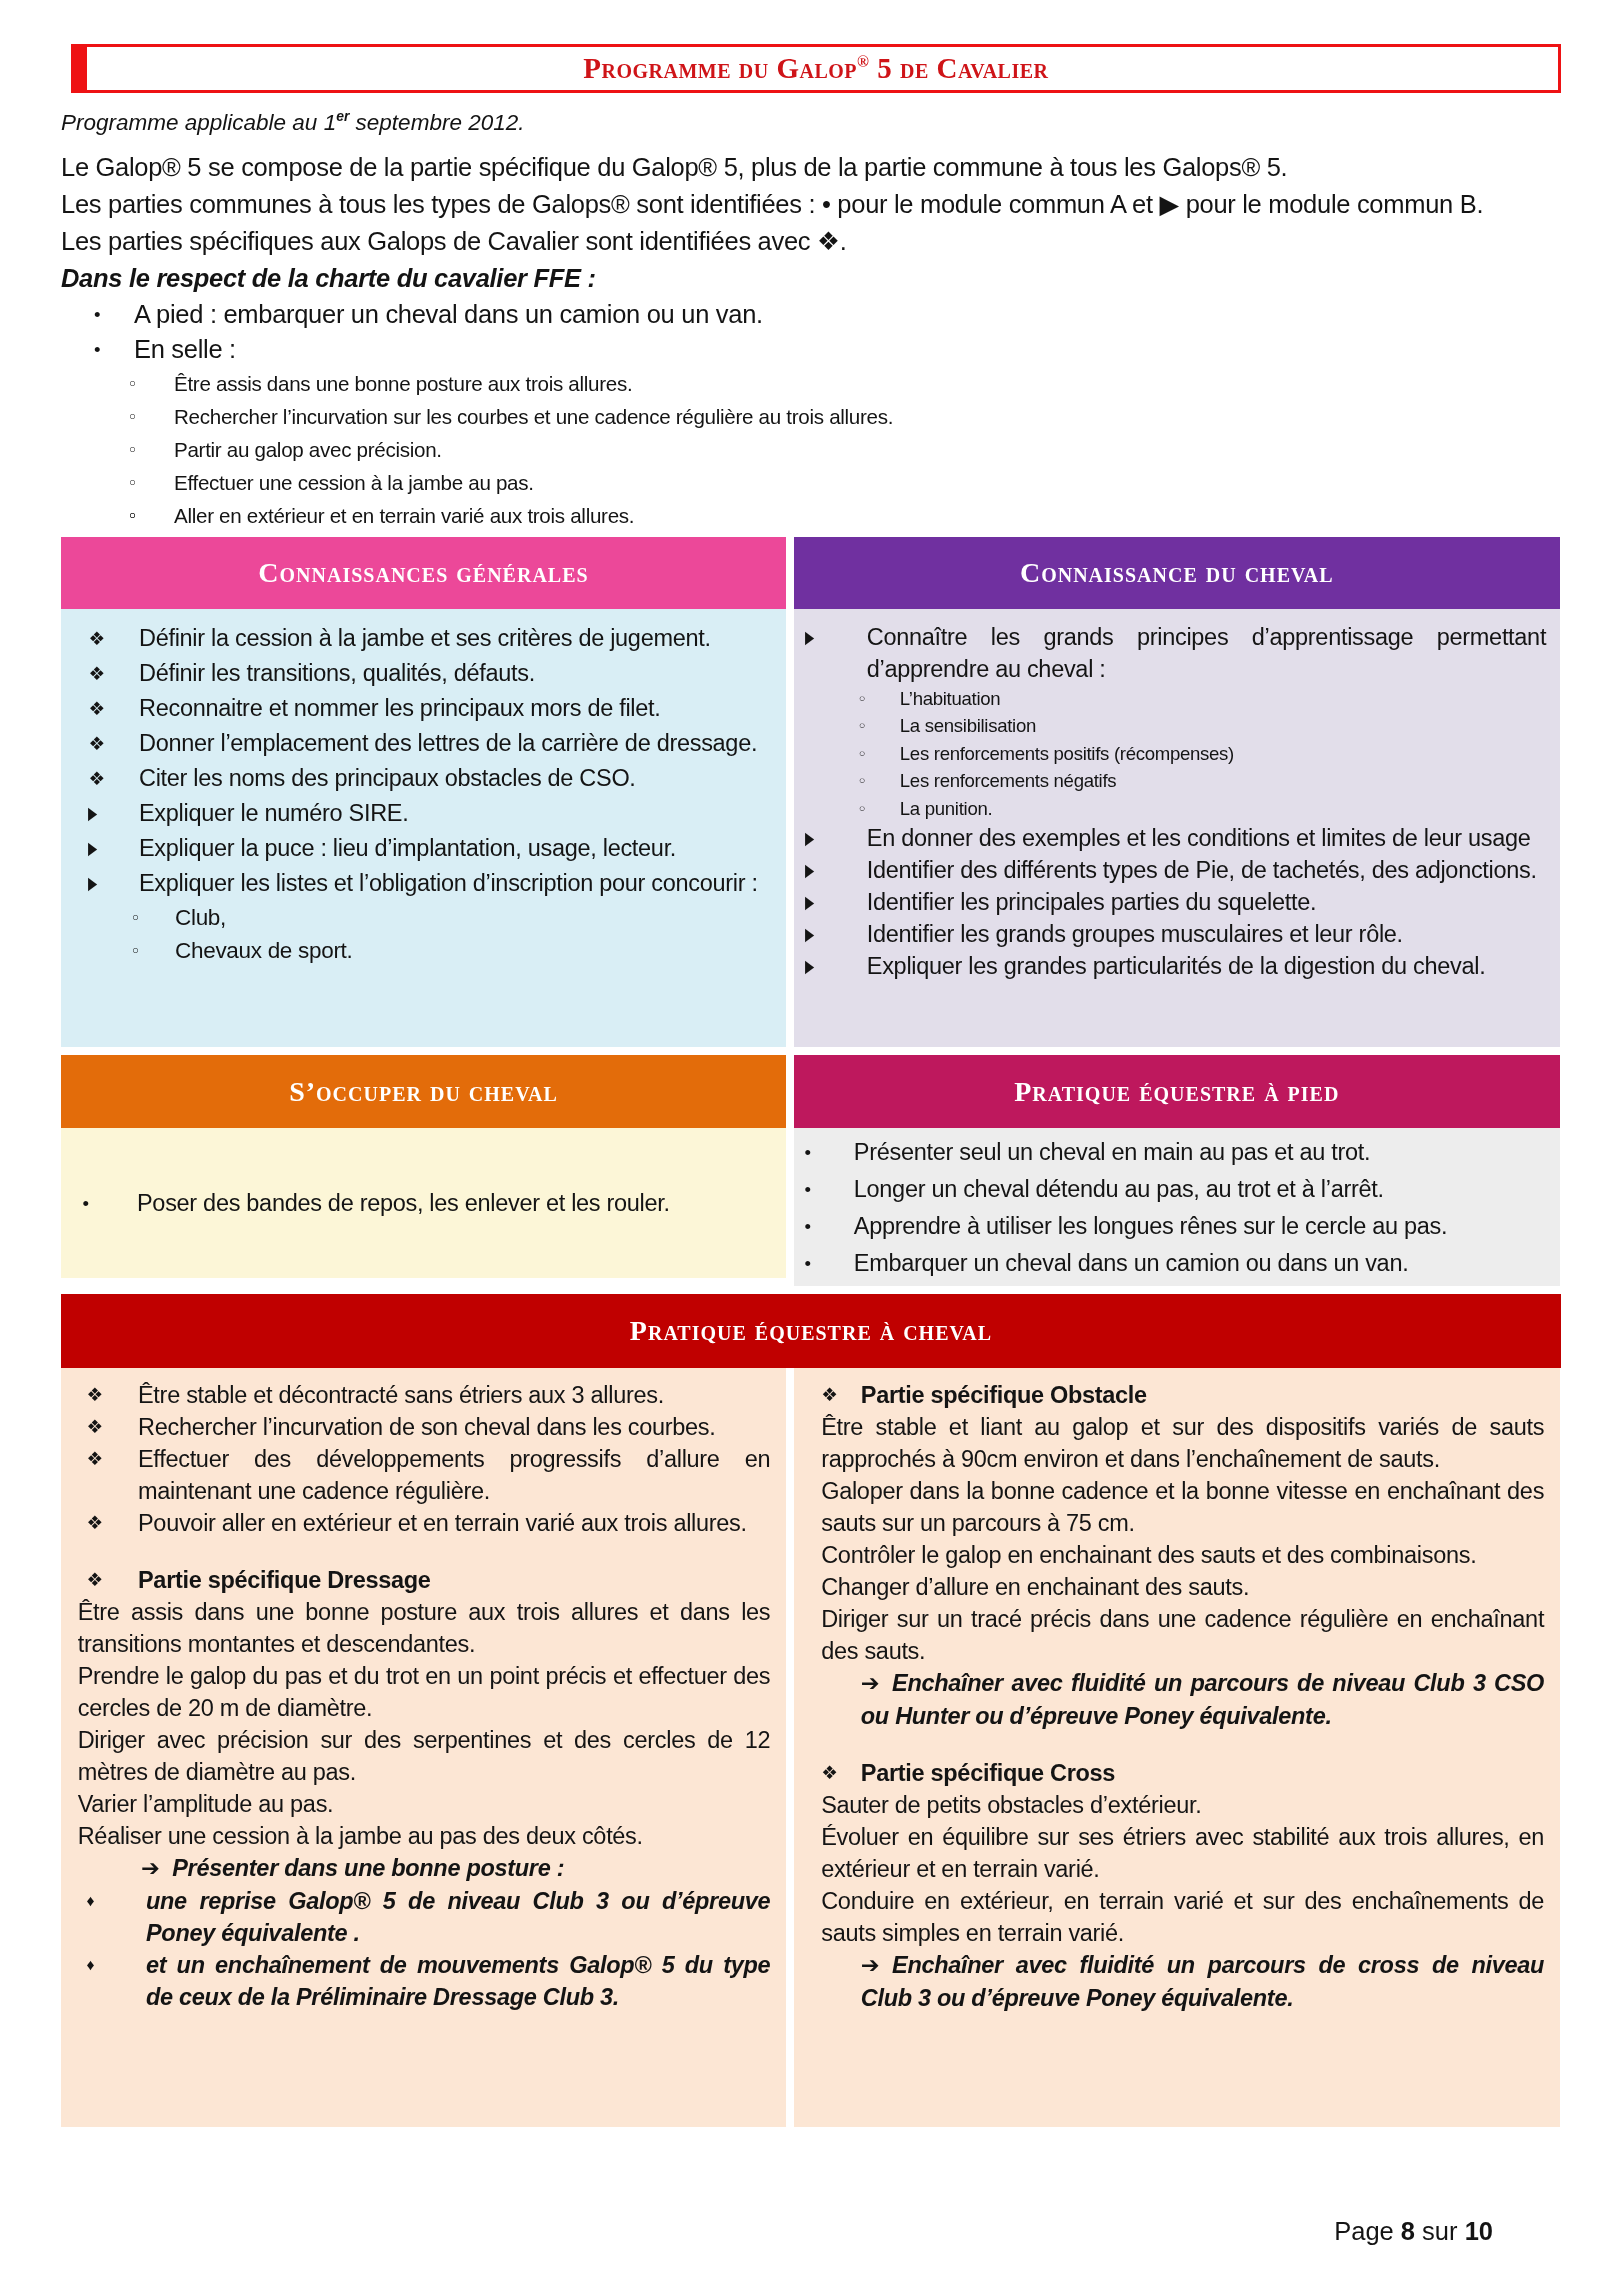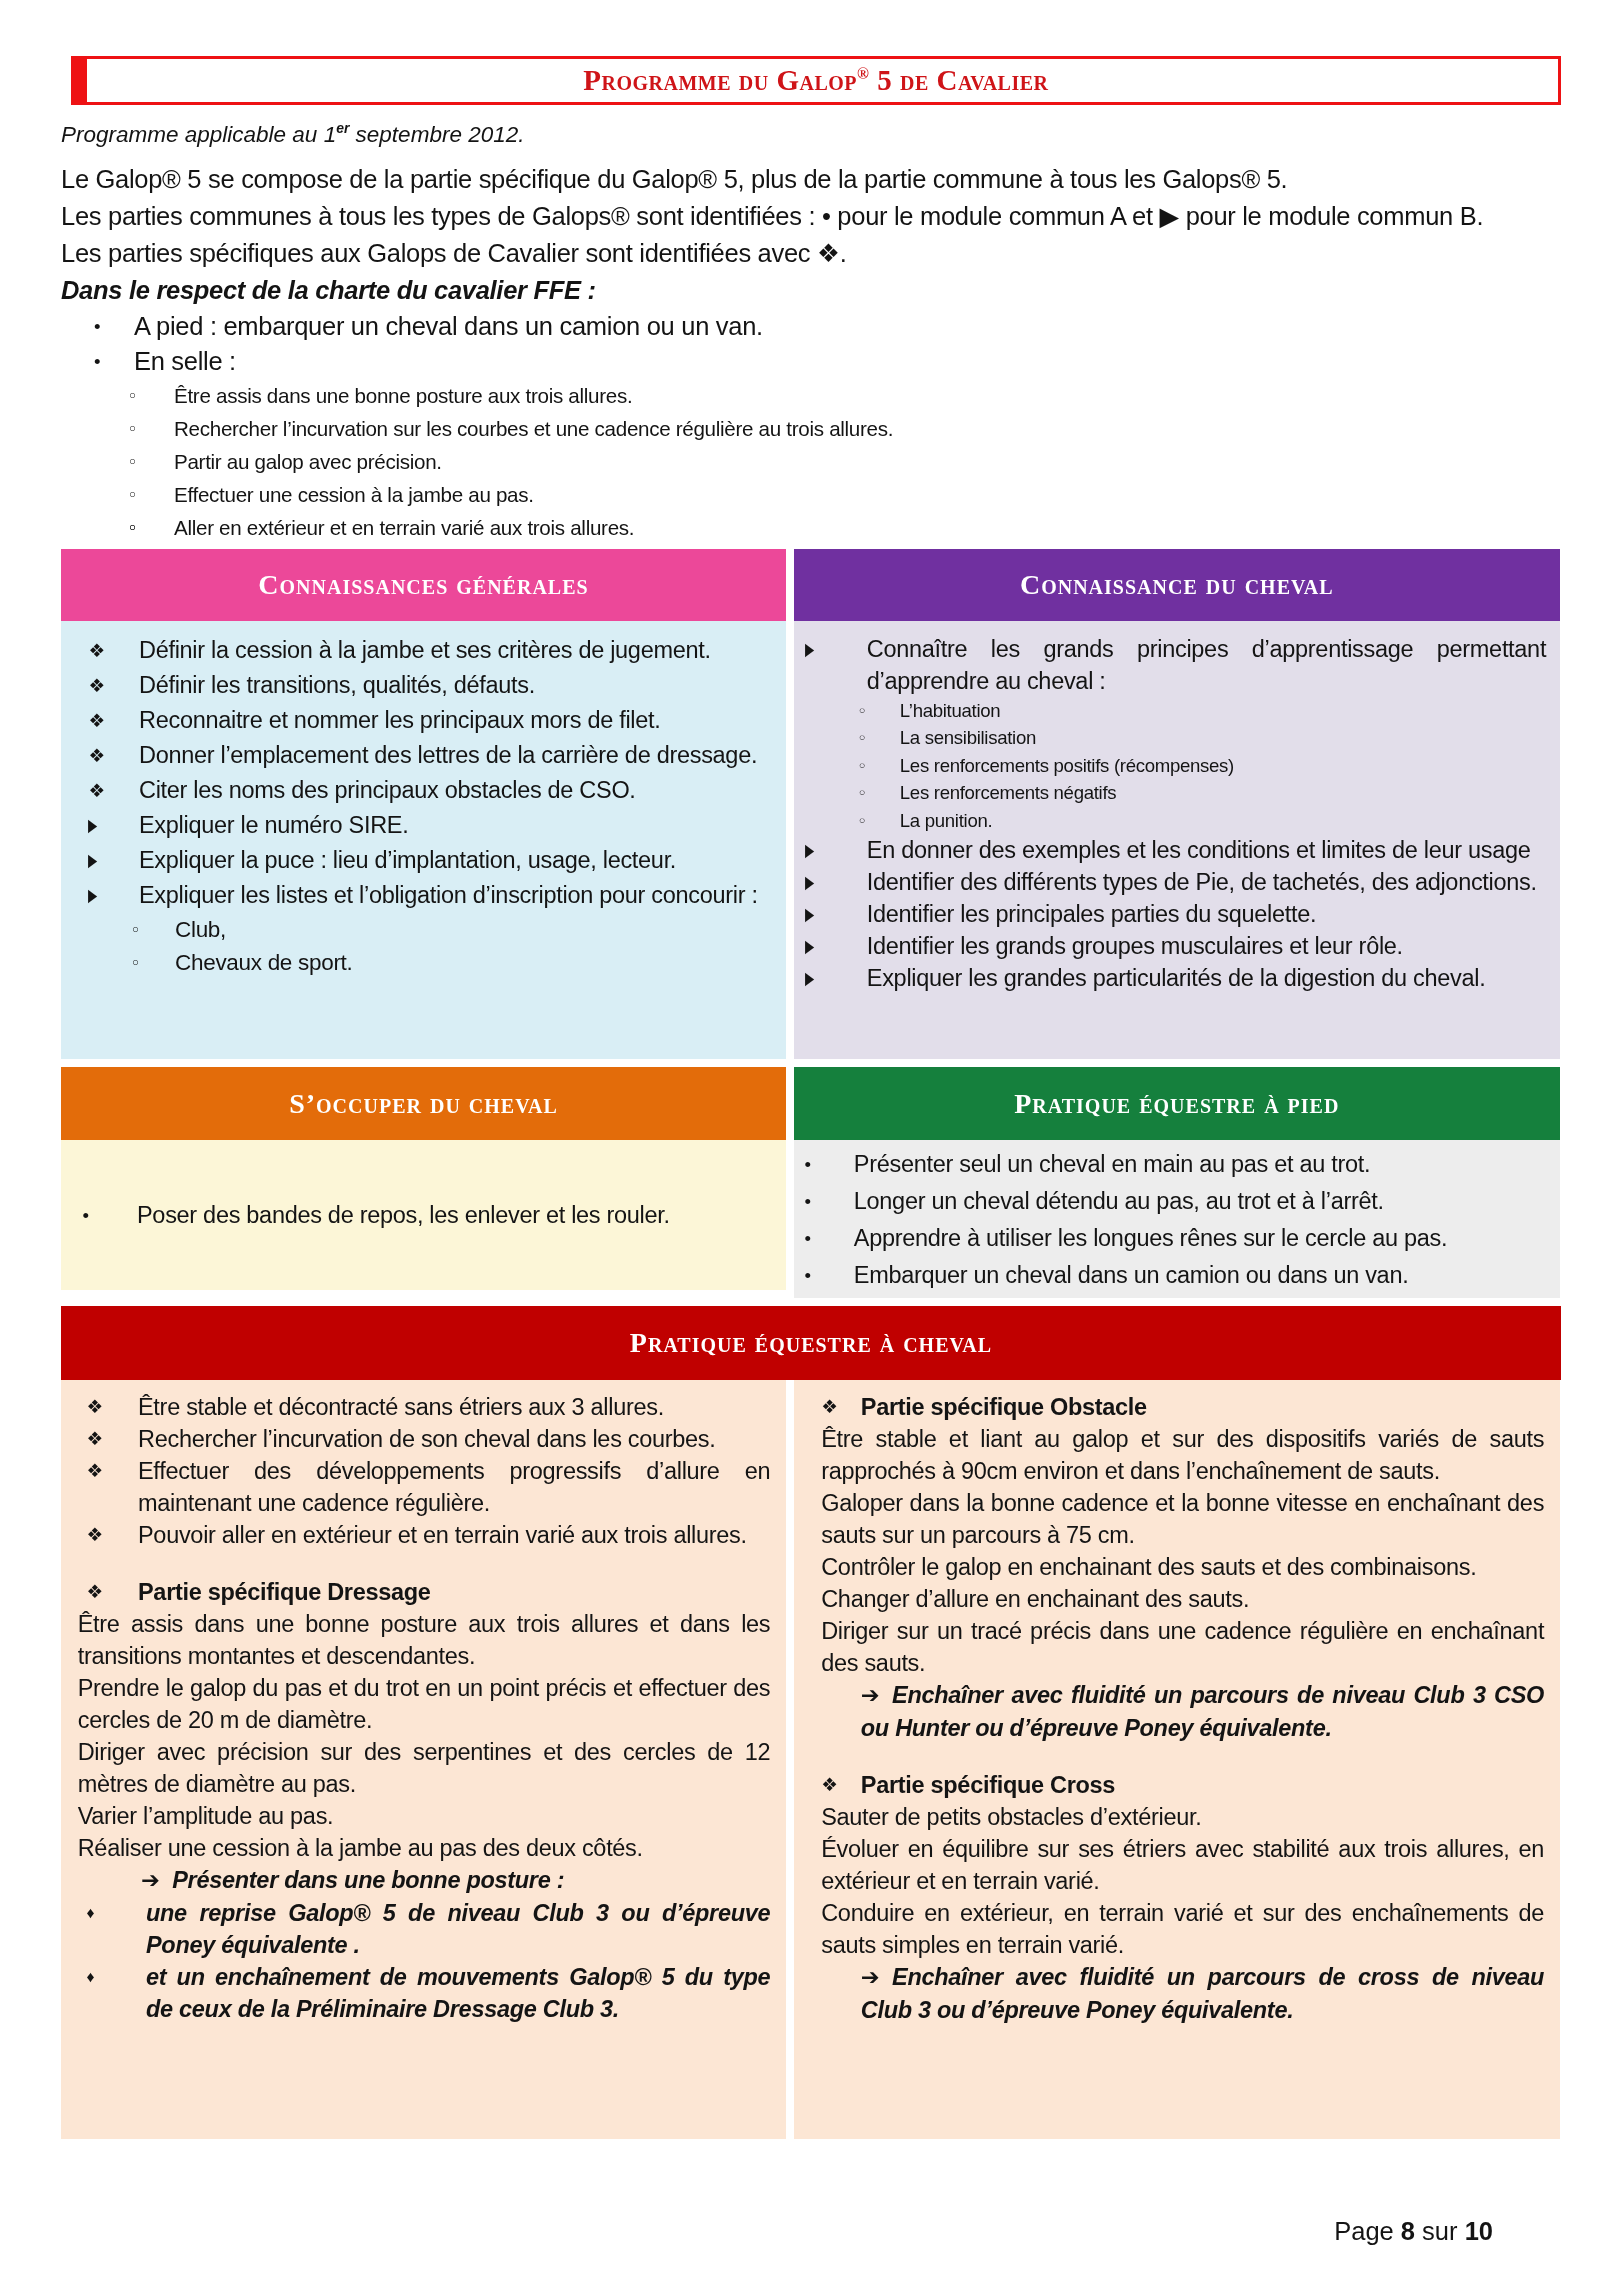--- a/index.html
+++ b/index.html
@@ -1,18 +1,18 @@
 <!DOCTYPE html>
 <html><head>
 <meta charset="utf-8">
 <style>
   html,body{margin:0;padding:0;background:#ffffff;}
   .page{position:relative;width:1621px;height:2293px;background:#fff;overflow:hidden;
         font-family:"Liberation Sans","DejaVu Sans",sans-serif;color:#141414;}
-  .content{position:absolute;left:61px;top:12px;width:1500px;}
+  .content{position:absolute;left:61px;top:0;width:1500px;}
 
   
   .titlebox{margin:44px 0 0 9.8px;border:3.9px solid #EE1214;height:43px;position:relative;
             display:flex;align-items:center;justify-content:center;background:#fff;}
   .titlebar{position:absolute;left:0;top:0;bottom:0;width:13.7px;background:#EE1214;}
   .doc-title{font-family:"Liberation Serif","DejaVu Serif",serif;font-variant:small-caps;
              font-weight:bold;font-size:29px;color:#CF1418;letter-spacing:0.5px;}
   .doc-title .sup{font-size:.55em;vertical-align:super;}
   .subtitle{text-align:left;font-style:italic;font-size:22.5px;margin-top:9.8px;line-height:27.4px;}
   .subtitle .sup{font-size:.62em;vertical-align:super;font-weight:bold;}
@@ -155,21 +155,21 @@
     </div>
 
     <div class="tbl t2">
       <div class="col-l">
         <div class="hd" style="background: rgb(227, 108, 10);">S’occuper du cheval</div>
         <div class="bd bd-cream t2l" style="background: rgb(252, 246, 215);">
             <div class="li mi-dot"><span class="mk mk-dot">•</span><span class="tx">Poser des bandes de repos, les enlever et les rouler.</span></div>
           </div>
       </div>
       <div class="col-r">
-        <div class="hd" style="background: #15803d;">Pratique équestre à pied</div>
+        <div class="hd" style="background: #be185d;">Pratique équestre à pied</div>
         <div class="bd bd-gray t2r" style="background: rgb(237, 237, 237);">
             <div class="li mi-dot"><span class="mk mk-dot">•</span><span class="tx">Présenter seul un cheval en main au pas et au trot.</span></div>
             <div class="li mi-dot"><span class="mk mk-dot">•</span><span class="tx">Longer un cheval détendu au pas, au trot et à l’arrêt.</span></div>
             <div class="li mi-dot"><span class="mk mk-dot">•</span><span class="tx">Apprendre à utiliser les longues rênes sur le cercle au pas.</span></div>
             <div class="li mi-dot"><span class="mk mk-dot">•</span><span class="tx">Embarquer un cheval dans un camion ou dans un van.</span></div>
           </div>
       </div>
     </div>
 
     <div class="t3">

